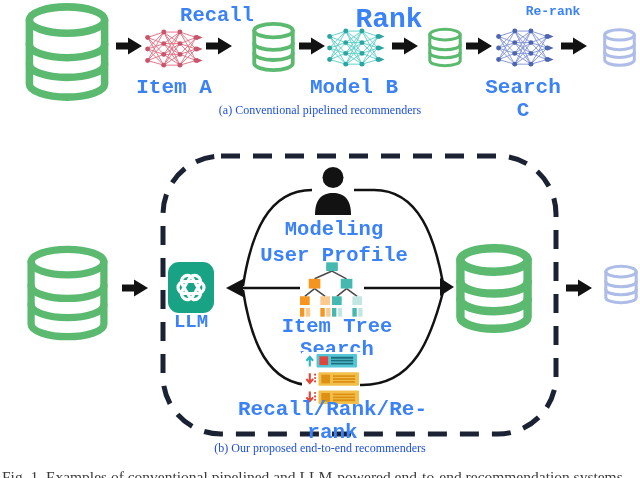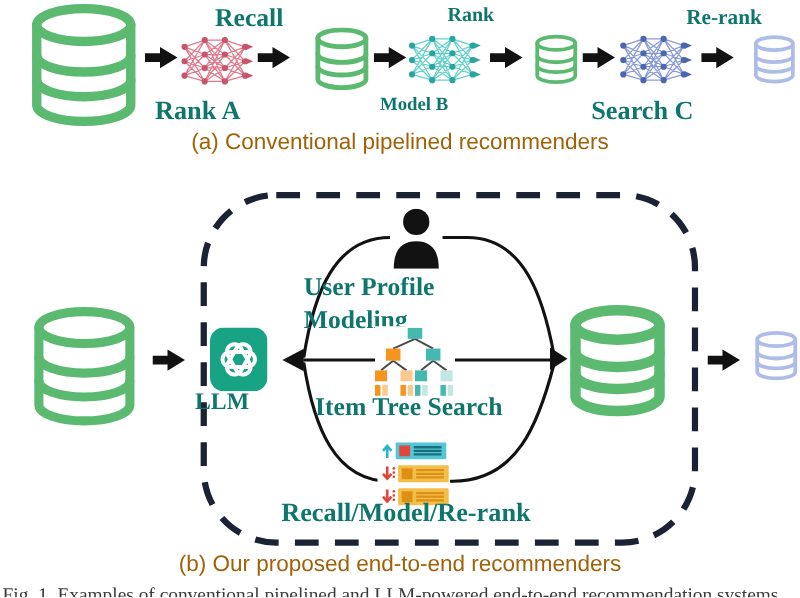--- a/index.html
+++ b/index.html
@@ -1,22 +1,22 @@
 <!DOCTYPE html>
 <html style="--db_green: #5CBA70; --db_blue: #AEBDE8; --ink: #121212; --nn_red_line: #E27A8B; --nn_red_node: #C7556B; --nn_teal_line: #66D2CC; --nn_teal_node: #2AA5A0; --nn_blue_line: #8A9BD9; --nn_blue_node: #4C66B0; --dash: #1A2233; --openai_teal: #18A385; --tree_edge: #4A4A4A; --tree_orange: #F5941F; --tree_orange_light: #F9C98E; --tree_teal: #45B8B0; --tree_teal_light: #C2E6E2; --rank_teal_bg: #55C6D5; --rank_teal_dark: #1A6E7E; --rank_red: #E2453A; --rank_orange_bg: #F3BF4B; --rank_orange_dark: #DD9014; --rank_teal_arrow: #2BB5C5;"><head>
 <meta charset="utf-8">
 <style>
   html,body{margin:0;padding:0;background:#fff;}
   .stage{position:relative;width:640px;height:478px;background:#fff;overflow:hidden;
          font-family:"Liberation Sans",sans-serif;}
   .abs{position:absolute;}
-  .lbl{position:absolute;font-weight:bold;color:#0f766e;
-       font-family:Liberation Serif, serif;letter-spacing:0;}
-  .cap{position:absolute;left:0;width:640px;text-align:center;color:#a16207;
-       font-family:Liberation Sans, sans-serif;font-size:18px;}
+  .lbl{position:absolute;font-weight:bold;color:#3b82f6;text-align:center;
+       font-family:Liberation Mono, monospace;letter-spacing:0;}
+  .cap{position:absolute;left:0;width:640px;text-align:center;color:#1d4ed8;
+       font-family:Liberation Serif, serif;font-size:12px;}
   .cropline{position:absolute;left:2px;top:468px;width:636px;white-space:nowrap;
        overflow:hidden;color:#3a3a3a;font-family:"Liberation Serif",serif;font-size:15.5px;}
   svg{display:block;}
   .whitebg{background:#fff;}
 </style>
 </head>
 <body>
 
 <div class="stage">
 
@@ -48,21 +48,21 @@
         <circle cx="48" cy="7" r="3.2"></circle>
           <circle cx="48" cy="22" r="3.2"></circle>
           <circle cx="48" cy="36" r="3.2"></circle>
           <circle cx="48" cy="50" r="3.2"></circle>
         <circle cx="69" cy="14" r="3.2"></circle>
           <circle cx="69" cy="29" r="3.2"></circle>
           <circle cx="69" cy="44" r="3.2"></circle>
         <path d="M70 10.8 L77.5 14 L70 17.2 Z M70 25.8 L77.5 29 L70 32.2 Z M70 40.8 L77.5 44 L70 47.2 Z"></path>
       </g>
     </svg>
-    <div class="lbl" style="left:124px;top:76px;width:100px;font-size:21px">Rank A</div>
+    <div class="lbl" style="left:124px;top:76px;width:100px;font-size:21px">Item A</div>
     <div class="lbl" style="left:172px;top:4px;width:90px;font-size:20.5px">Recall</div>
 
     <svg class="abs" style="left:206px;top:37px" width="27" height="18" viewBox="0 0 27 18">
       <path d="M0 5.5 H12 V0.5 L26 9 L12 17.5 V12.5 H0 Z" style="fill:var(--ink)"></path>
     </svg>
 
     <svg class="abs" style="left:246px;top:22px" width="55" height="50" viewBox="0 0 100 104">
       <g fill="none" style="stroke:var(--db_green)" stroke-width="8" stroke-linecap="round">
         <ellipse cx="50" cy="18" rx="40" ry="14"></ellipse>
         <path d="M10 18 V86 A40 14 0 0 0 90 86 V18"></path>
@@ -88,22 +88,22 @@
         <circle cx="48" cy="7" r="3.2"></circle>
           <circle cx="48" cy="22" r="3.2"></circle>
           <circle cx="48" cy="36" r="3.2"></circle>
           <circle cx="48" cy="50" r="3.2"></circle>
         <circle cx="69" cy="14" r="3.2"></circle>
           <circle cx="69" cy="29" r="3.2"></circle>
           <circle cx="69" cy="44" r="3.2"></circle>
         <path d="M70 10.8 L77.5 14 L70 17.2 Z M70 25.8 L77.5 29 L70 32.2 Z M70 40.8 L77.5 44 L70 47.2 Z"></path>
       </g>
     </svg>
-    <div class="lbl" style="left:304px;top:76px;width:100px;font-size:15px">Model B</div>
-    <div class="lbl" style="left:358px;top:4px;width:90px;font-size:16px">Rank</div>
+    <div class="lbl" style="left:304px;top:76px;width:100px;font-size:21px">Model B</div>
+    <div class="lbl" style="left:344px;top:4px;width:90px;font-size:28px">Rank</div>
 
     <svg class="abs" style="left:392px;top:37px" width="27" height="18" viewBox="0 0 27 18">
       <path d="M0 5.5 H12 V0.5 L26 9 L12 17.5 V12.5 H0 Z" style="fill:var(--ink)"></path>
     </svg>
 
     <svg class="abs" style="left:426px;top:27px" width="38" height="41" viewBox="0 0 100 104">
       <g fill="none" style="stroke:var(--db_green)" stroke-width="8" stroke-linecap="round">
         <ellipse cx="50" cy="18" rx="40" ry="14"></ellipse>
         <path d="M10 18 V86 A40 14 0 0 0 90 86 V18"></path>
         <path d="M10 44 A40 14 0 0 0 90 44"></path>
@@ -129,21 +129,21 @@
           <circle cx="48" cy="22" r="3.2"></circle>
           <circle cx="48" cy="36" r="3.2"></circle>
           <circle cx="48" cy="50" r="3.2"></circle>
         <circle cx="69" cy="14" r="3.2"></circle>
           <circle cx="69" cy="29" r="3.2"></circle>
           <circle cx="69" cy="44" r="3.2"></circle>
         <path d="M70 10.8 L77.5 14 L70 17.2 Z M70 25.8 L77.5 29 L70 32.2 Z M70 40.8 L77.5 44 L70 47.2 Z"></path>
       </g>
     </svg>
     <div class="lbl" style="left:473px;top:76px;width:100px;font-size:21px">Search C</div>
-    <div class="lbl" style="left:549px;top:4px;width:90px;font-size:17px">Re-rank</div>
+    <div class="lbl" style="left:508px;top:4px;width:90px;font-size:13px">Re-rank</div>
 
     <svg class="abs" style="left:561px;top:37px" width="27" height="18" viewBox="0 0 27 18">
       <path d="M0 5.5 H12 V0.5 L26 9 L12 17.5 V12.5 H0 Z" style="fill:var(--ink)"></path>
     </svg>
 
     <svg class="abs" style="left:601px;top:27px" width="37" height="41" viewBox="0 0 100 104">
       <g fill="none" style="stroke:var(--db_blue)" stroke-width="8" stroke-linecap="round">
         <ellipse cx="50" cy="18" rx="40" ry="14"></ellipse>
         <path d="M10 18 V86 A40 14 0 0 0 90 86 V18"></path>
         <path d="M10 44 A40 14 0 0 0 90 44"></path>
@@ -191,22 +191,22 @@
         <rect x="-13" y="-6" width="26" height="12" rx="6" transform="rotate(120)"></rect>
       </g>
     </svg>
     <div class="lbl" style="left:156px;top:311px;width:70px;font-size:19px">LLM</div>
 
     <svg class="abs whitebg" style="left:312px;top:167px" width="42" height="48" viewBox="0 0 42 48">
       <circle cx="21" cy="10.5" r="10.5" style="fill:var(--ink)"></circle>
       <path d="M3 48 C3 32 10 26 21 26 C32 26 39 32 39 48 Z" style="fill:var(--ink)"></path>
     </svg>
     <div class="lbl" style="left:243px;top:217px;width:182px;font-size:20.5px;line-height:26px">
+      <div>Modeling</div>
       <div>User Profile</div>
-      <div>Modeling</div>
     </div>
 
     <svg class="abs whitebg" style="left:300px;top:261px" width="64" height="57" viewBox="0 0 66 58">
       <path d="M33 10 L15 18 M33 10 L48 18 M15 28 L5 36 M15 28 L26 36 M48 28 L38 36 M48 28 L59 36" fill="none" style="stroke:var(--tree_edge)" stroke-width="1.6"></path>
       <rect x="27" y="1" width="12" height="9" style="fill:var(--tree_teal)"></rect>
       <rect x="9" y="18" width="12" height="10" style="fill:var(--tree_orange)"></rect>
       <rect x="42" y="18" width="12" height="10" style="fill:var(--tree_teal)"></rect>
       <rect x="0" y="36" width="10" height="9" style="fill:var(--tree_orange)"></rect>
       <rect x="21" y="36" width="10" height="9" style="fill:var(--tree_orange_light)"></rect>
       <rect x="33" y="36" width="10" height="9" style="fill:var(--tree_teal)"></rect>
@@ -237,21 +237,21 @@
       <path d="M32 25 H55 M32 28 H55 M32 31 H55" style="stroke:var(--rank_orange_dark)" stroke-width="1.9"></path>
 
       <path d="M8 41 V50 M4.5 47 L8 51 L11.5 47" fill="none" style="stroke:var(--rank_red)" stroke-width="2.2"></path>
       <circle cx="13.5" cy="42.5" r="1.1" style="fill:var(--rank_red)"></circle>
       <circle cx="13.5" cy="46" r="1.1" style="fill:var(--rank_red)"></circle>
       <circle cx="13.5" cy="49.5" r="1.1" style="fill:var(--rank_red)"></circle>
       <rect x="17" y="40" width="42" height="14" rx="1" style="fill:var(--rank_orange_bg)"></rect>
       <rect x="20" y="42.5" width="9" height="9" style="fill:var(--rank_orange_dark)"></rect>
       <path d="M32 44 H55 M32 47 H55 M32 50 H55" style="stroke:var(--rank_orange_dark)" stroke-width="1.9"></path>
     </svg>
-    <div class="lbl" style="left:225px;top:398px;width:215px;font-size:21px">Recall/Model/Re-rank</div>
+    <div class="lbl" style="left:225px;top:398px;width:215px;font-size:21px">Recall/Rank/Re-rank</div>
 
     <svg class="abs" style="left:452px;top:240px" width="84" height="97" viewBox="0 0 100 104">
       <g fill="none" style="stroke:var(--db_green)" stroke-width="10" stroke-linecap="round">
         <ellipse cx="50" cy="18" rx="40" ry="14"></ellipse>
         <path d="M10 18 V86 A40 14 0 0 0 90 86 V18"></path>
         <path d="M10 44 A40 14 0 0 0 90 44"></path>
         <path d="M10 65 A40 14 0 0 0 90 65"></path>
       </g>
     </svg>
 

